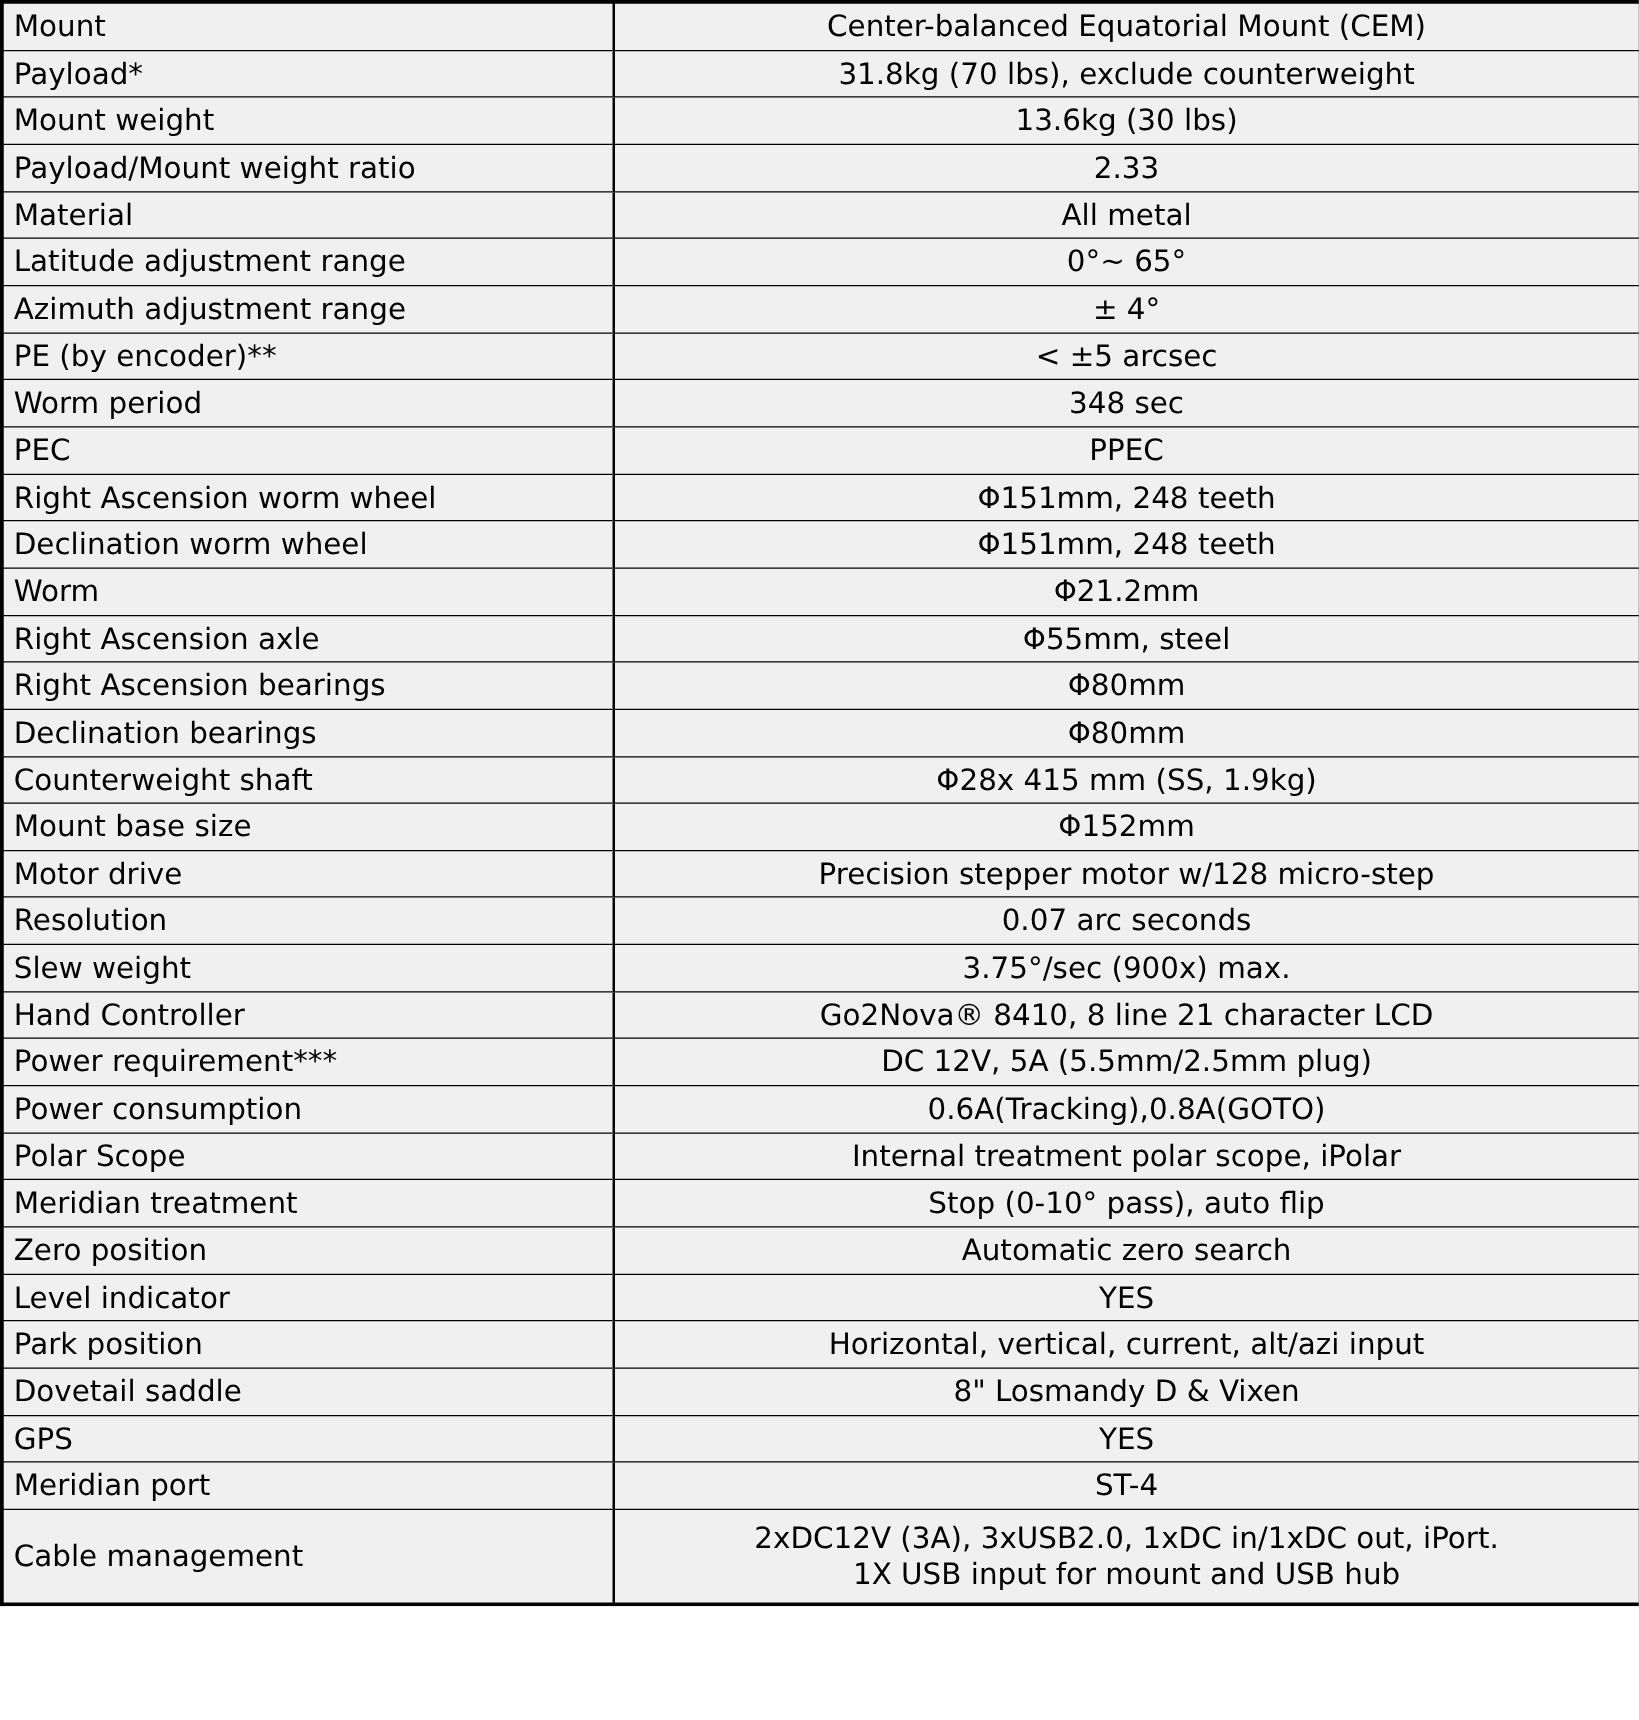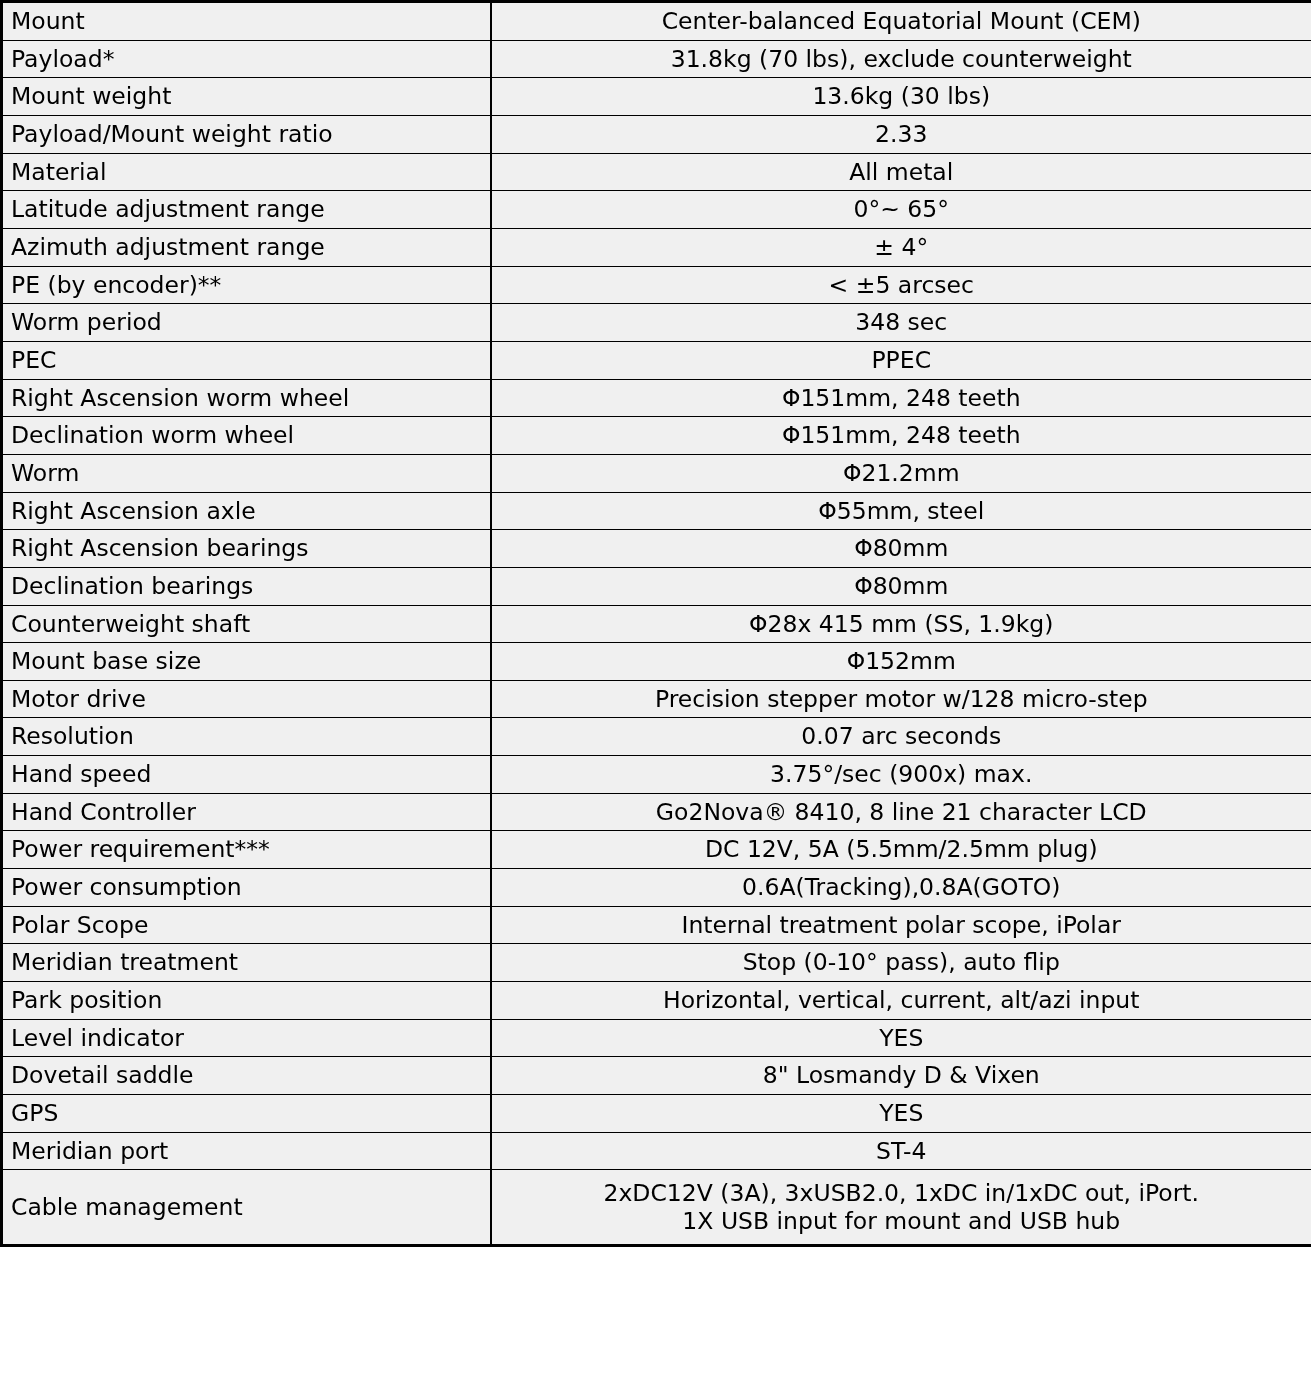--- a/index.html
+++ b/index.html
@@ -170,21 +170,21 @@
           <span class="line">Precision stepper motor w/128 micro-step</span>
         </td>
       </tr>
       <tr>
         <td class="label">Resolution</td>
         <td class="value">
           <span class="line">0.07 arc seconds</span>
         </td>
       </tr>
       <tr>
-        <td class="label">Hand speed</td>
+        <td class="label">Slew weight</td>
         <td class="value">
           <span class="line">3.75°/sec (900x) max.</span>
         </td>
       </tr>
       <tr>
         <td class="label">Hand Controller</td>
         <td class="value">
           <span class="line">Go2Nova® 8410, 8 line 21 character LCD</span>
         </td>
       </tr>
@@ -206,29 +206,35 @@
           <span class="line">Internal treatment polar scope, iPolar</span>
         </td>
       </tr>
       <tr>
         <td class="label">Meridian treatment</td>
         <td class="value">
           <span class="line">Stop (0-10° pass), auto flip</span>
         </td>
       </tr>
       <tr>
+        <td class="label">Zero position</td>
+        <td class="value">
+          <span class="line">Automatic zero search</span>
+        </td>
+      </tr>
+      <tr>
+        <td class="label">Level indicator</td>
+        <td class="value">
+          <span class="line">YES</span>
+        </td>
+      </tr>
+      <tr>
         <td class="label">Park position</td>
         <td class="value">
           <span class="line">Horizontal, vertical, current, alt/azi input</span>
-        </td>
-      </tr>
-      <tr>
-        <td class="label">Level indicator</td>
-        <td class="value">
-          <span class="line">YES</span>
         </td>
       </tr>
       <tr>
         <td class="label">Dovetail saddle</td>
         <td class="value">
           <span class="line">8" Losmandy D &amp; Vixen</span>
         </td>
       </tr>
       <tr>
         <td class="label">GPS</td>

